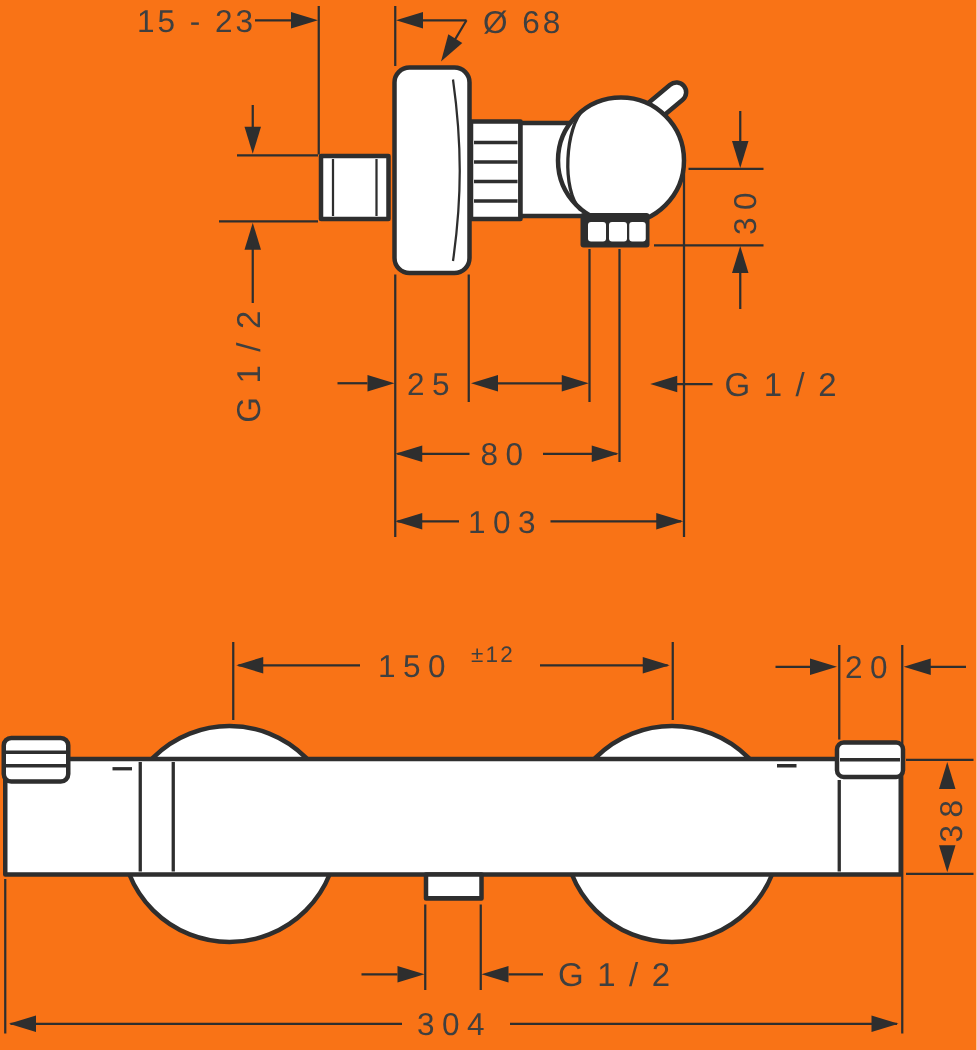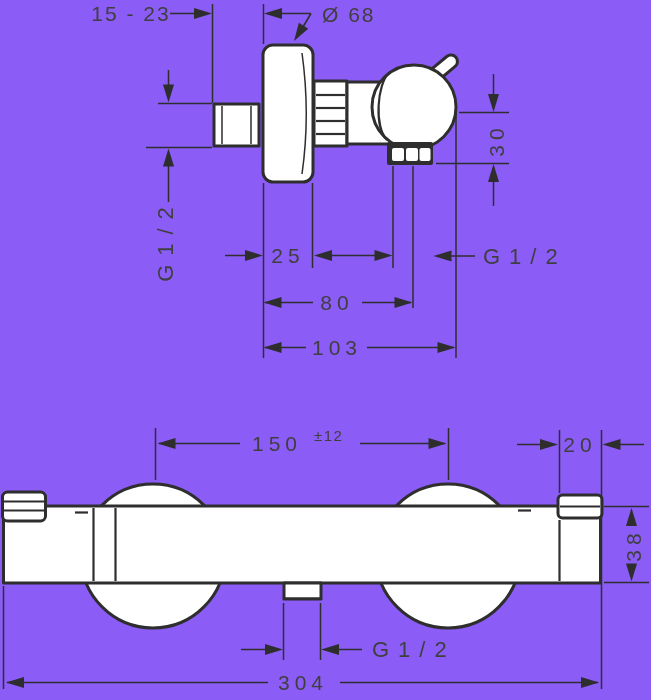--- a/index.html
+++ b/index.html
@@ -1,16 +1,16 @@
 <!DOCTYPE html>
 <html><head>
 <meta charset="utf-8">
 <style>
   html,body{margin:0;padding:0;background:#ffffff;}
-  .stage{position:relative;width:651px;height:700px;background:#8b5cf6;overflow:hidden;}
+  .stage{position:relative;width:651px;height:700px;background:#f97316;overflow:hidden;}
   svg{display:block;}
   .obj{fill:#ffffff;stroke:#2e2e2e;stroke-width:3;stroke-linejoin:round;}
   .objthin{fill:none;stroke:#2e2e2e;stroke-width:2.2;}
   .blk{fill:#2e2e2e;stroke:none;}
   .win{fill:#ffffff;stroke:none;}
   .thin{fill:none;stroke:#2e2e2e;stroke-width:1.5;}
   .arr{fill:#2e2e2e;stroke:none;}
   text{fill:#3f3f3f;font-family:"Liberation Sans","DejaVu Sans",sans-serif;}
   .dim{font-size:21px;letter-spacing:5px;}
   .dimw{font-size:21px;letter-spacing:2px;}

